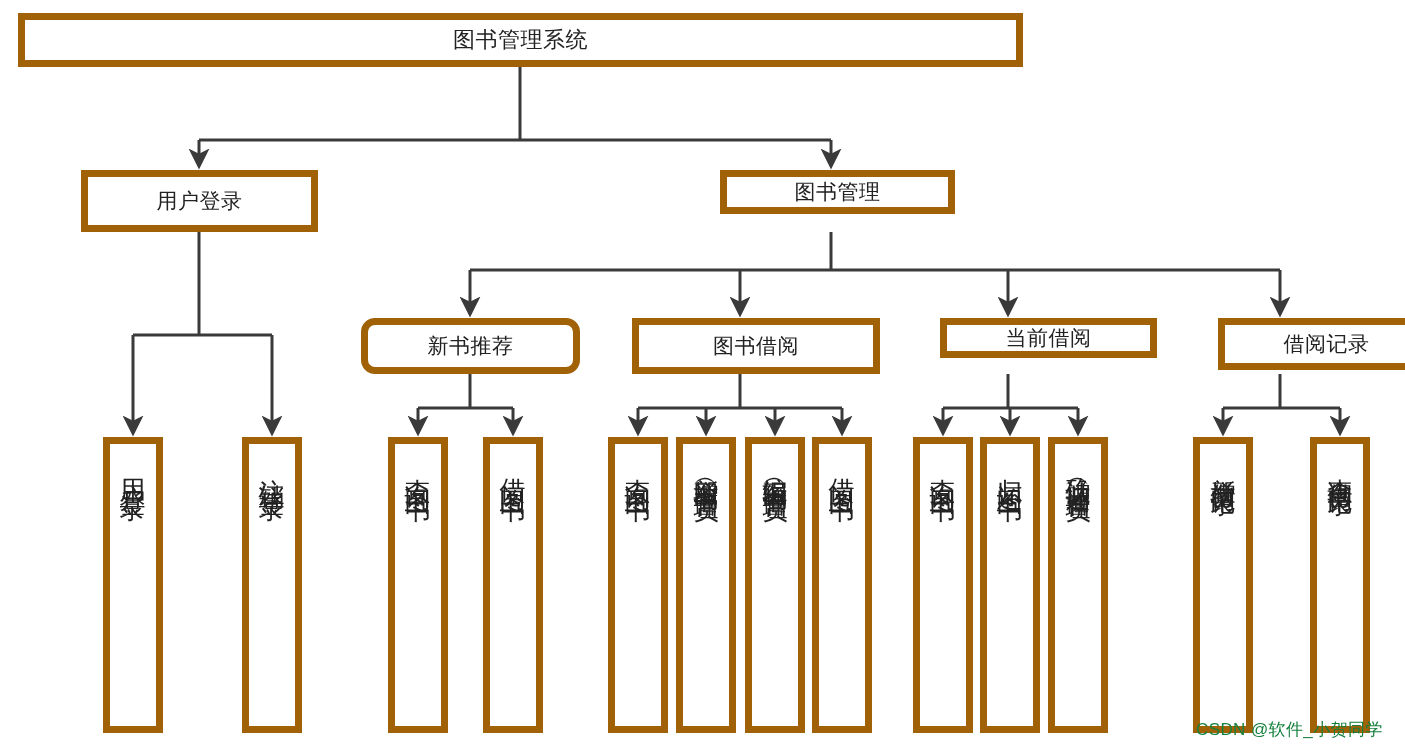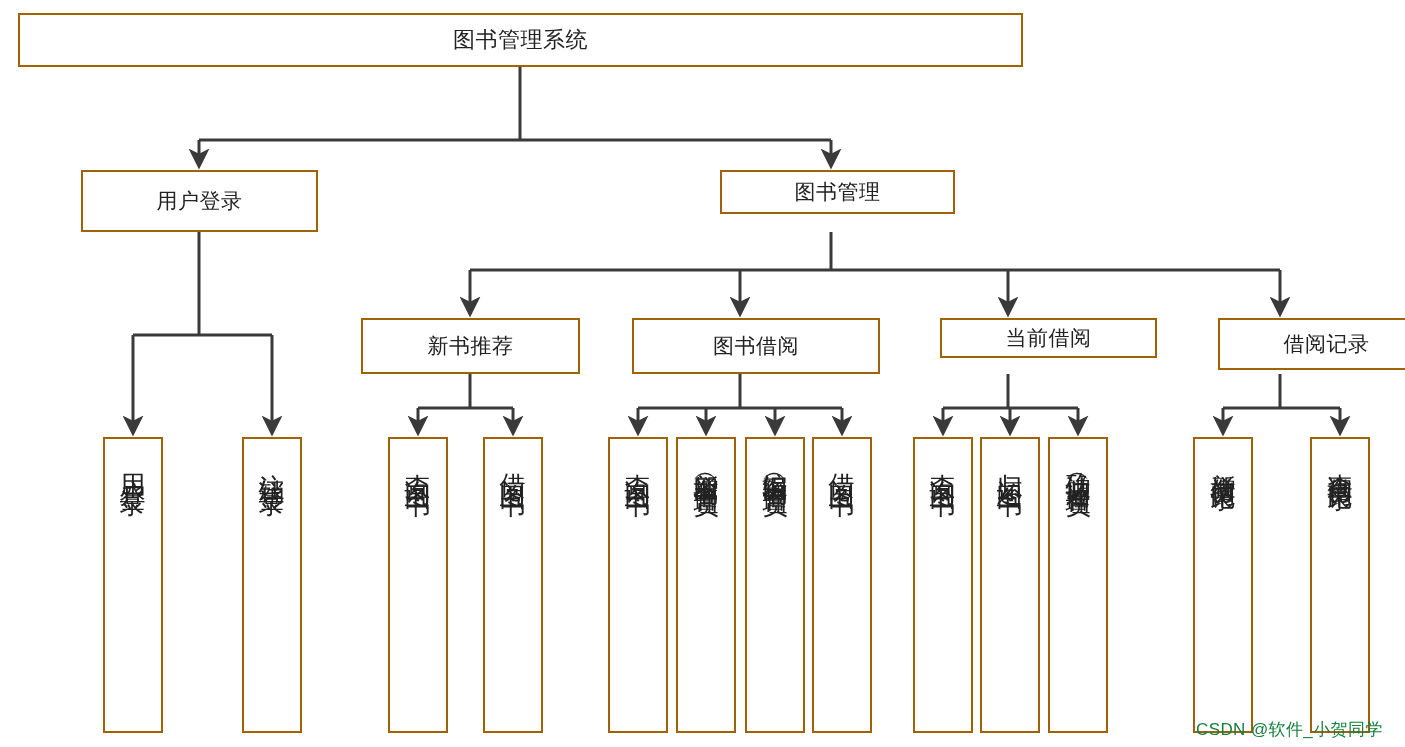--- a/index.html
+++ b/index.html
@@ -19,21 +19,21 @@
     position:absolute;
     left:0; top:0;
     width:1405px;
     height:747px;
     pointer-events:none;
   }
   .node{
     position:absolute;
     box-sizing:border-box;
     background:#ffffff;
-    border:2px solid #a16207;
+    border:7px solid #a16207;
     display:flex;
     align-items:center;
     justify-content:center;
     text-align:right;
   }
   .node .lbl{
     color:#222222;
     line-height:1.18;
     letter-spacing:0.5px;
     white-space:pre;
@@ -129,21 +129,21 @@
   </div>
 
   <div class="node horiz" style="left:81px;top:170px;width:237px;height:62px;">
     <span class="lbl">用户登录</span>
   </div>
 
   <div class="node horiz" style="left:712px;top:170px;width:235px;height:44px;margin-left:8px;">
     <span class="lbl">图书管理</span>
   </div>
 
-  <div class="node horiz" style="left:361px;top:318px;width:219px;height:56px;">
+  <div class="node horiz" style="left:361px;top:318px;width:219px;height:56px;border-radius:14px;">
     <span class="lbl">新书推荐</span>
   </div>
 
   <div class="node horiz" style="left:632px;top:318px;width:248px;height:56px;">
     <span class="lbl">图书借阅</span>
   </div>
 
   <div class="node horiz" style="left:940px;top:318px;width:217px;height:40px;">
     <span class="lbl">当前借阅</span>
   </div>

